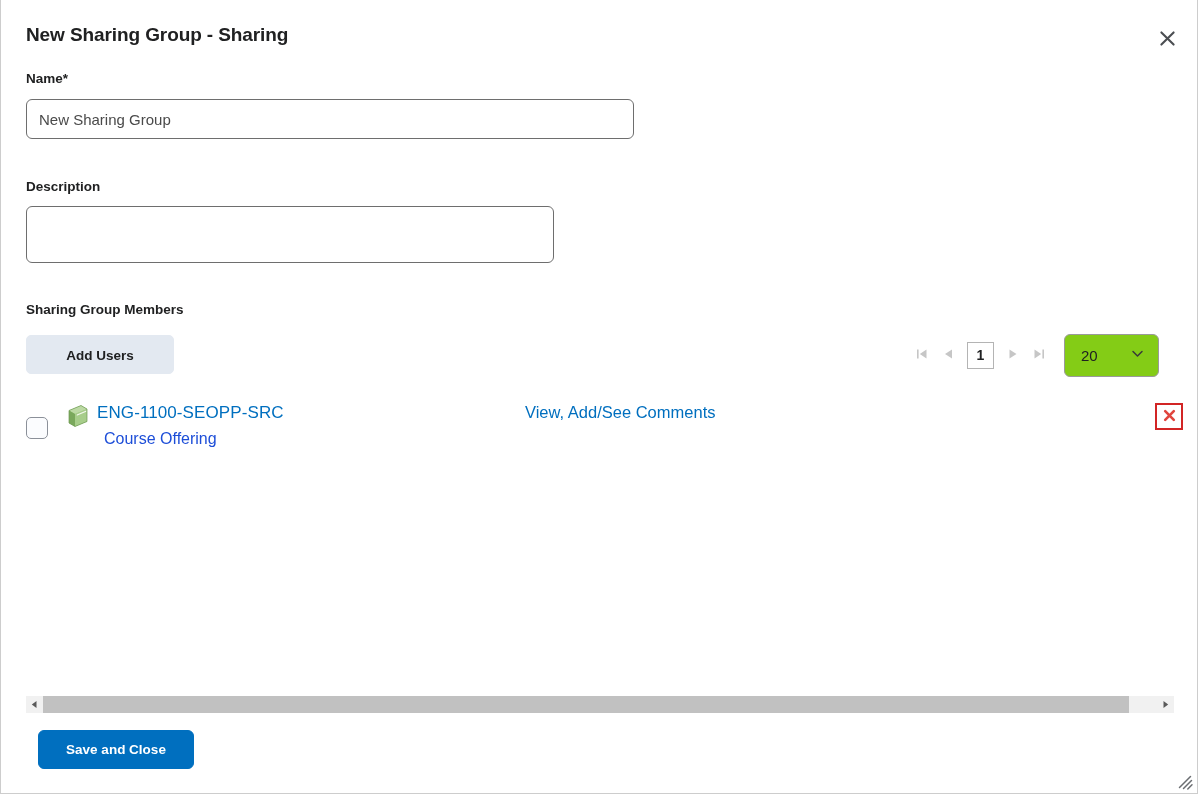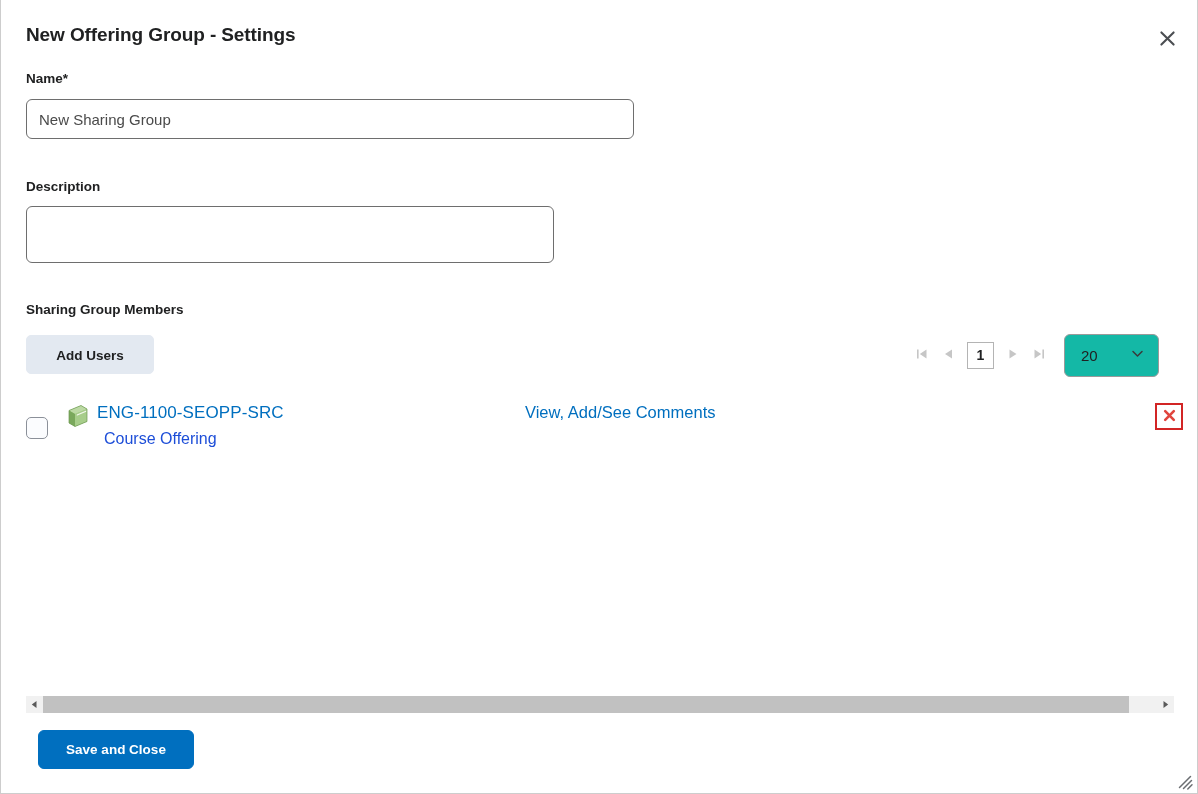--- a/index.html
+++ b/index.html
@@ -103,21 +103,21 @@
     padding: 8px 12px;
     resize: none;
     outline: none;
   }
 
   
   .add-users-btn {
     position: absolute;
     left: 25px;
     top: 335px;
-    width: 128px;
+    width: 148px;
     height: 39px;
     box-sizing: border-box;
     background: #e3e9f1;
     border: 1px solid #e3e9f1;
     border-radius: 5px;
     font-family: "Liberation Sans", sans-serif;
     font-size: 13.5px;
     font-weight: bold;
     color: #202122;
     cursor: pointer;
@@ -162,21 +162,21 @@
   }
   .page-size {
     position: absolute;
     left: 1063px;
     top: 334px;
     width: 95px;
     height: 43px;
     box-sizing: border-box;
     border: 1px solid #9a9a9a;
     border-radius: 6px;
-    background: #14b8a6;
+    background: #84cc16;
     display: flex;
     align-items: center;
     justify-content: space-between;
     padding: 0 13px 0 16px;
     cursor: pointer;
   }
   .page-size-value {
     font-size: 15px;
     color: #202122;
   }
@@ -319,21 +319,21 @@
     height: 18px;
     cursor: nwse-resize;
   }
 </style>
 </head>
 <body>
 
 <div class="dialog">
 
   <div class="dialog-header">
-    <div class="dialog-title">New Offering Group - Settings</div>
+    <div class="dialog-title">New Sharing Group - Sharing</div>
     <button class="close-btn">
       <span>
         <svg width="17" height="17" viewBox="0 0 17 17">
           <path d="M2.4 2.4 L14.6 14.6 M14.6 2.4 L2.4 14.6" stroke="#4b4e52" stroke-width="2.1" stroke-linecap="round"></path>
         </svg>
       </span>
     </button>
   </div>
 
   <div class="field-label label-name">

